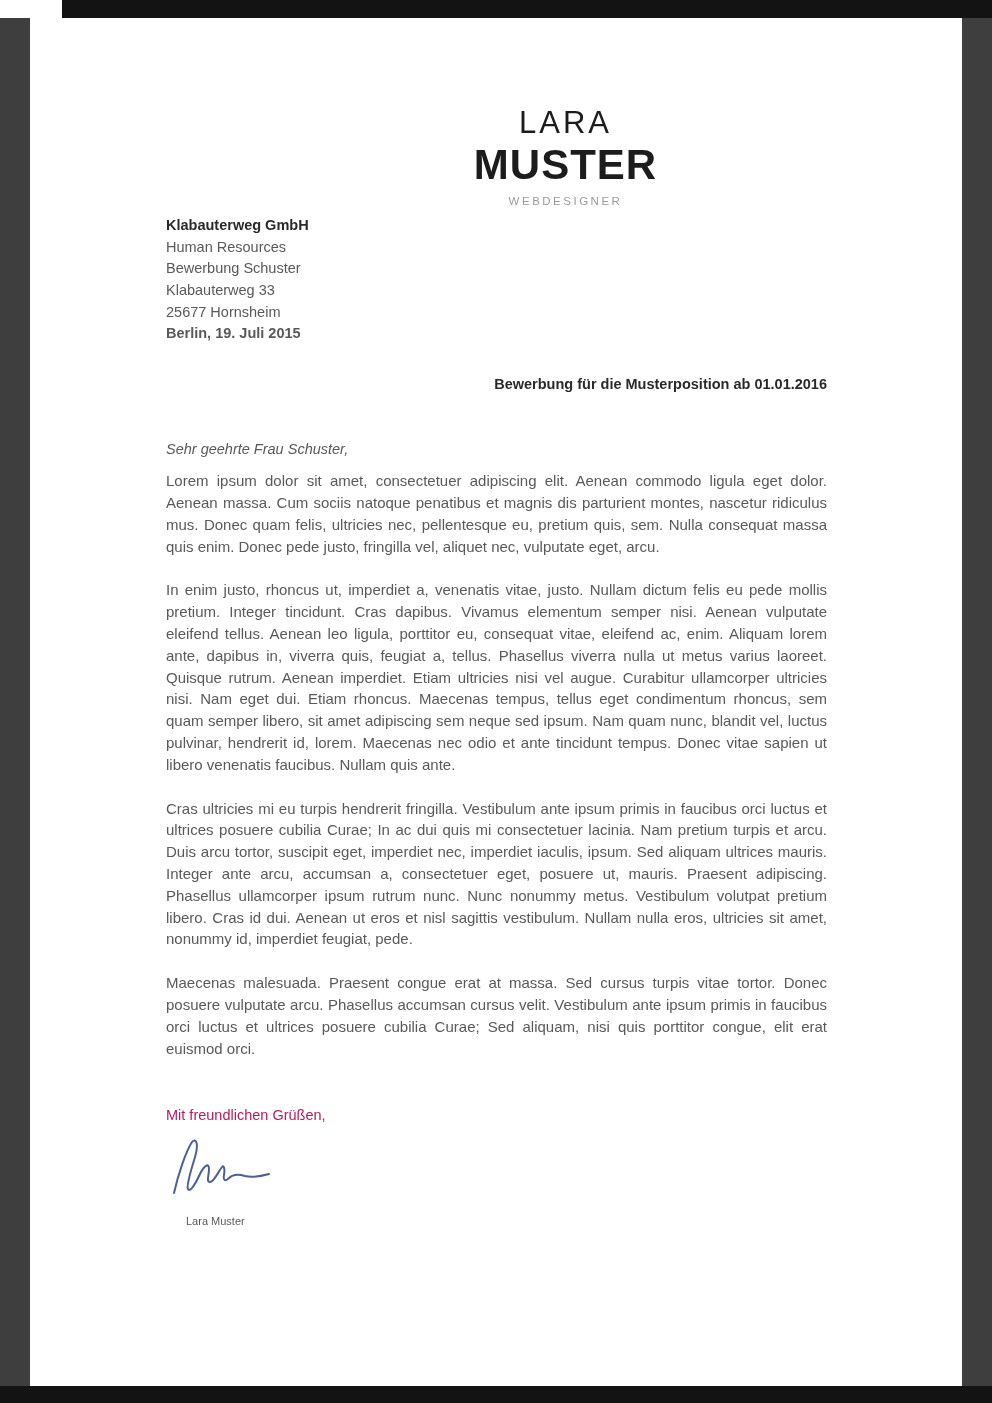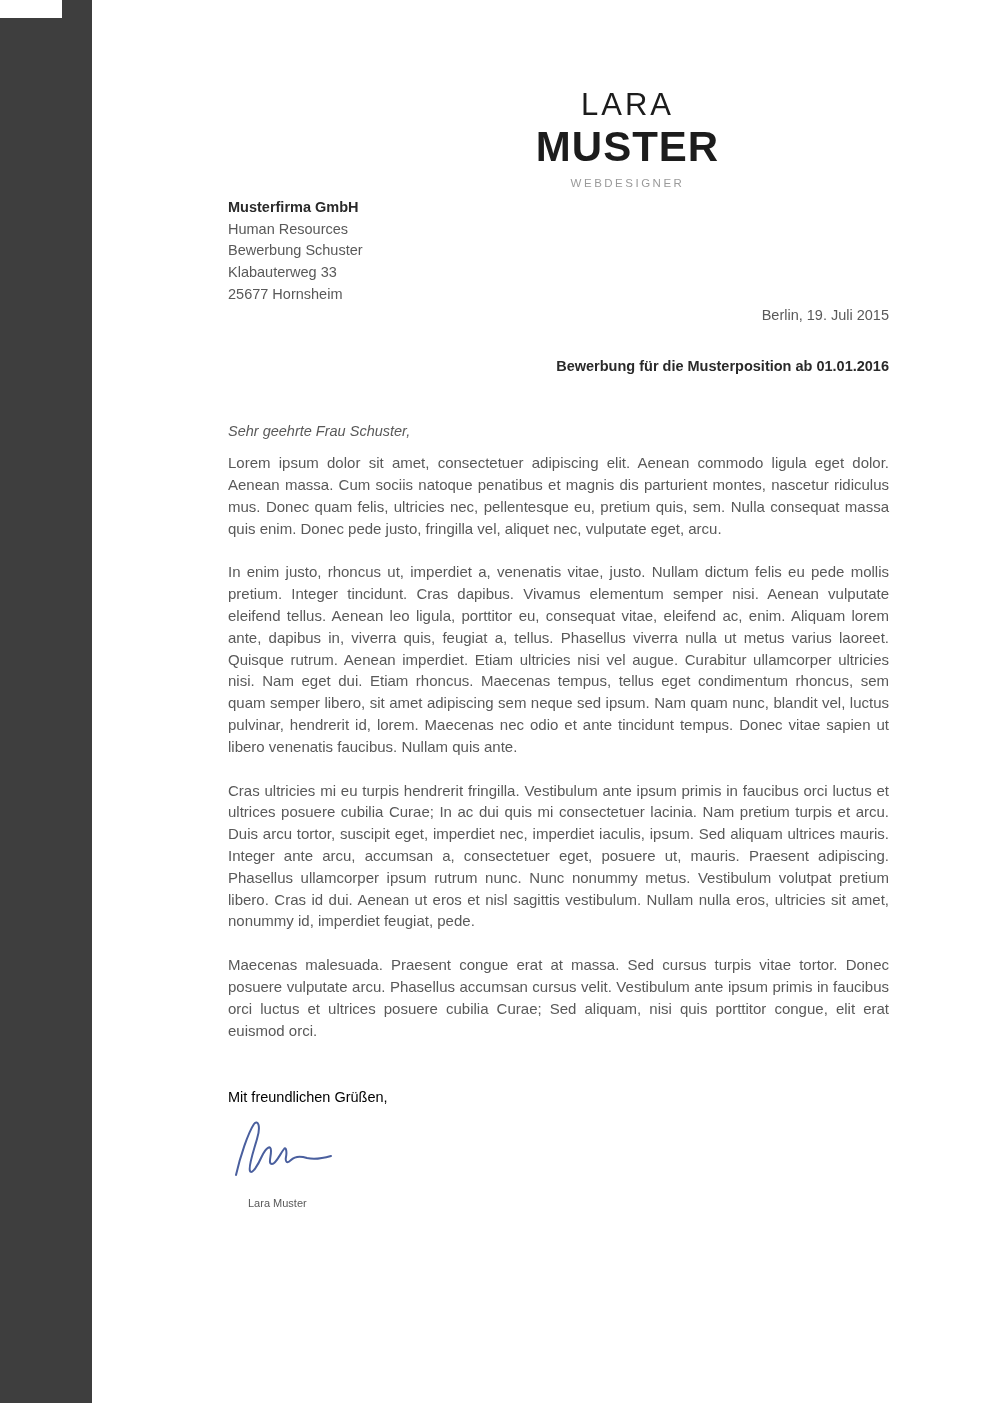--- a/index.html
+++ b/index.html
@@ -1,21 +1,21 @@
 <!DOCTYPE html>
 <html lang="de"><head>
 <meta charset="utf-8">
 <style>
   html, body { margin: 0; padding: 0; }
   body {
     width: 992px;
     background: #3e3e3e;
     font-family: "Liberation Sans", "DejaVu Sans", sans-serif;
   }
-  .frame { width: 992px; min-height: 1403px; display: flex; flex-direction: row; }
+  .frame { width: 992px; min-height: 1403px; display: flex; flex-direction: column; }
 
   
   .top-strip { display: flex; height: 18px; }
   .top-strip .notch { width: 62px; background: #ffffff; }
   .top-strip .bar { flex: 1; background: #131313; }
 
   .mid { flex: 1; display: flex; }
   .side-border { width: 30px; background: #3e3e3e; }
   .page {
     width: 932px;
@@ -49,24 +49,24 @@
     color: #9a9a9a;
     letter-spacing: 2.5px;
     margin-top: 7px;
   }
 
   
   .recipient { margin-top: 8px; font-size: 14.5px; line-height: 21.6px; color: #595959; }
   .recipient .company { font-weight: 700; color: #2a2a2a; }
 
   .date-line {
-    text-align: right;
     font-size: 14.5px;
     color: #595959;
     margin-top: 2px;
+    font-weight: bold;
   }
 
   .subject {
     margin-top: 35px;
     font-size: 14.5px;
     font-weight: 700;
     color: #2a2a2a;
     text-align: right;
   }
 
@@ -84,21 +84,21 @@
     color: #595959;
     text-align: justify;
     hyphens: auto;
     -webkit-hyphens: auto;
   }
   .body-text p + p { margin-top: 22px; }
 
   .closing {
     margin-top: 48px;
     font-size: 14.5px;
-    color: #000000;
+    color: #be185d;
   }
 
   .signature { margin-top: 10px; height: 72px; }
 
   .signature-name {
     margin-top: 10px;
     font-size: 11px;
     color: #595959;
     margin-left: 20px;
   }
@@ -118,21 +118,21 @@
 
     <div class="page">
 
       <div class="header">
         <div class="first-name">LARA</div>
         <div class="last-name">MUSTER</div>
         <div class="sub-title">WEBDESIGNER</div>
       </div>
 
       <div class="recipient">
-        <div class="company">Musterfirma GmbH</div>
+        <div class="company">Klabauterweg GmbH</div>
         <div>Human Resources</div>
         <div>Bewerbung Schuster</div>
         <div>Klabauterweg 33</div>
         <div>25677 Hornsheim</div>
       </div>
 
       <div class="date-line">Berlin, 19. Juli 2015</div>
 
       <div class="subject">Bewerbung für die Musterposition ab 01.01.2016</div>
 

